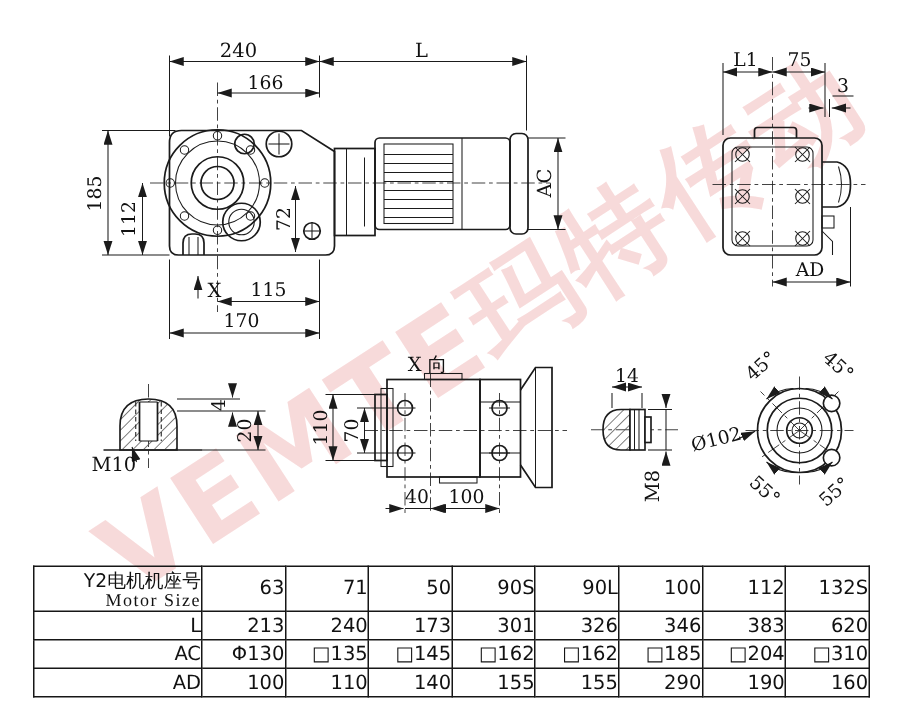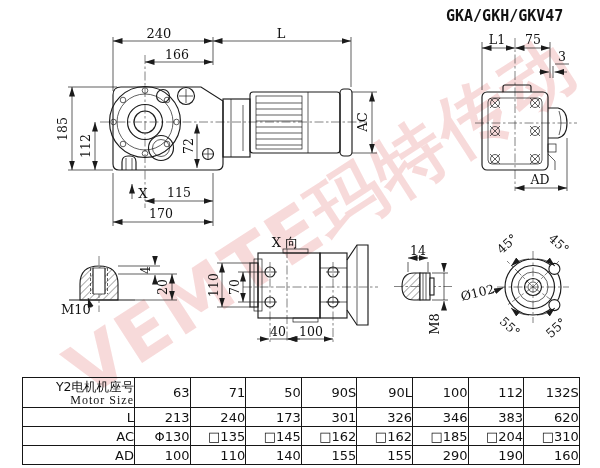--- a/index.html
+++ b/index.html
@@ -39,21 +39,20 @@
       <marker id="aS" markerUnits="userSpaceOnUse" markerWidth="12" markerHeight="8" refX="9.5" refY="3" orient="auto-start-reverse">
         <path d="M0,0 L9.5,3 L0,6 z" fill="#1b1b1b"></path>
       </marker>
       <pattern id="hch" patternUnits="userSpaceOnUse" width="5" height="5" patternTransform="rotate(45)">
         <line x1="0" y1="0" x2="0" y2="5" stroke="#555" stroke-width="1"></line>
       </pattern>
     </defs>
   </svg>
 
   <div class="watermark">VEMTE玛特传动</div>
-  <div class="title">GKA/GKH/GKV47</div>
 
   <svg class="dwg" style="left:55px;top:25px" width="345" height="205" viewBox="0 0 345 205">
     <line class="cl" x1="45" y1="97" x2="312" y2="97"></line>
     <line class="cl" x1="90" y1="30" x2="90" y2="183"></line>
     <g>
       <path class="ln" d="M66,62 L146,62 L168,76 L168,139 Q168,145 162,145 L64,145 Q58,145 58,139 L58,70 Q58,62 66,62 Z"></path>
       <path class="ln" d="M67,145 L67,137 Q67,131 73,131 L75,131 Q81,131 81,137 L81,145"></path>
       <line class="lt" x1="71" y1="133" x2="71" y2="145"></line>
       <line class="lt" x1="77" y1="133" x2="77" y2="145"></line>
       <circle class="ln" cx="90" cy="97" r="35.5"></circle>

